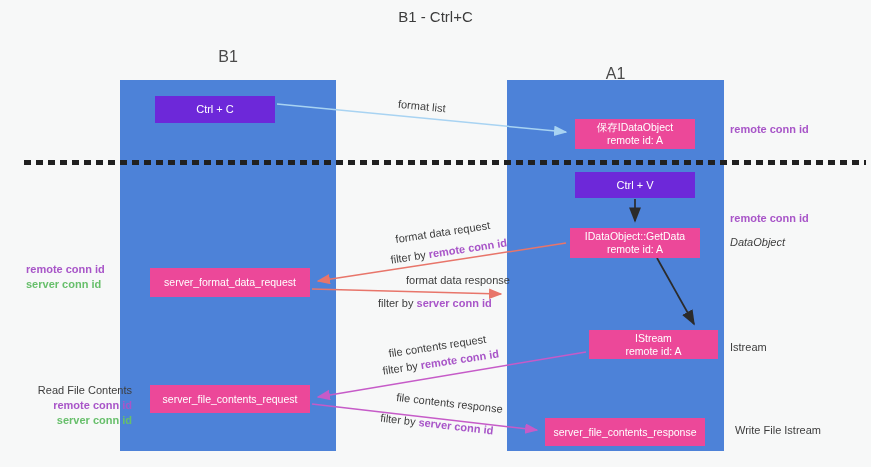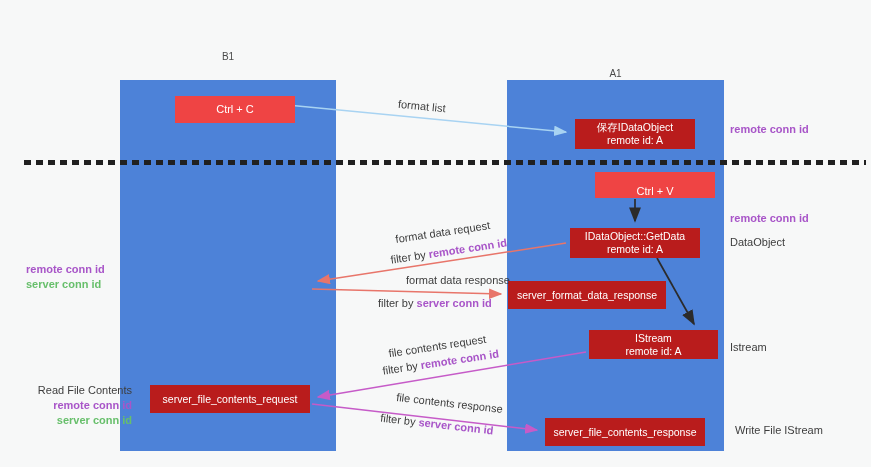--- a/index.html
+++ b/index.html
@@ -2,51 +2,52 @@
 <html><head>
 <meta charset="utf-8">
 <style>
   html,body{margin:0;padding:0;}
   body{font-family:"Liberation Sans", sans-serif; background:#f7f8f8;}
   .canvas{position:relative;width:871px;height:467px;background:#f7f8f8;overflow:hidden;}
 
   .title{position:absolute;left:0;top:7px;width:871px;text-align:center;
          font-size:15px;line-height:19px;color:#3c3c3c;}
 
-  .lane-header{position:absolute;top:50px;text-align:center;font-size:10px;line-height:14px;color:#4a4a4a;}
+  .lane-header{position:absolute;top:50px;text-align:center;font-size:16px;line-height:14px;color:#4a4a4a;}
   .lane{position:absolute;top:80px;height:371px;background:#4d82d8;}
   .lane-left{left:120px;width:216px;}
   .lane-right{left:507px;width:217px;}
 
   .overlay{position:absolute;left:0;top:0;z-index:3;pointer-events:none;}
 
   .divider{position:absolute;left:24px;top:160px;width:842px;height:4.5px;z-index:4;
            background:repeating-linear-gradient(90deg,#202020 0 7px,transparent 7px 12px);}
 
   .node{position:absolute;z-index:5;display:flex;flex-direction:column;align-items:center;
         justify-content:center;color:#fff;text-align:center;font-size:11px;line-height:13px;}
-  .node.orange{background:#b91c1c;}
-  .node.green{background:#ef4444;margin-left:20px;}
+  .node.orange{background:#ec4899;}
+  .node.green{background:#6d28d9;}
   .node .sm{font-size:10.5px;}
 
   .slabel{position:absolute;z-index:6;font-size:11px;line-height:15px;color:#3d3d3d;white-space:nowrap;}
   .purple{color:#a855c8;font-weight:bold;}
   .greent{color:#67bf6b;font-weight:bold;}
 
   .ann{position:absolute;z-index:6;font-size:11px;color:#3d3d3d;white-space:nowrap;}
   .rot-up{transform:rotate(-8.5deg);}
   .rot-dn{transform:rotate(6.5deg);}
   .rot-fl{transform:rotate(5.5deg);}
 </style>
 </head>
 <body>
 
 <div class="canvas">
 
   <div class="title">
+    <div>B1 - Ctrl+C</div>
   </div>
 
   <div class="lane-header" style="left:120px;width:216px;">
     <div>B1</div>
   </div>
   <div class="lane-header" style="left:507px;width:217px;margin-top:17px;">
     <div>A1</div>
     <div>format</div>
   </div>
 
@@ -81,52 +82,52 @@
 
   <div class="node green" style="left:155px;top:96px;width:120px;height:27px;">
     <div>Ctrl + C</div>
   </div>
 
   <div class="node orange" style="left:575px;top:119px;width:120px;height:30px;">
     <div class="sm">保存IDataObject</div>
     <div class="sm">remote id: A</div>
   </div>
 
-  <div class="node green" style="left:575px;top:172px;width:120px;height:26px;justify-content:flex-end;">
+  <div class="node green" style="left:575px;top:172px;width:120px;height:26px;">
     <div>Ctrl + V</div>
   </div>
 
   <div class="node orange" style="left:570px;top:228px;width:130px;height:30px;">
     <div class="sm">IDataObject::GetData</div>
     <div class="sm">remote id: A</div>
   </div>
 
+  <div class="node orange" style="left:150px;top:268px;width:160px;height:29px;">
+    <div class="sm">server_format_data_request</div>
+  </div>
 
-  <div class="node orange" style="left:508px;top:281px;width:158px;height:28px;">
-    <div class="sm">server_format_data_response</div>
-  </div>
 
   <div class="node orange" style="left:589px;top:330px;width:129px;height:29px;">
     <div class="sm">IStream</div>
     <div class="sm">remote id: A</div>
   </div>
 
   <div class="node orange" style="left:545px;top:418px;width:160px;height:28px;">
     <div class="sm">server_file_contents_response</div>
   </div>
 
   <div class="node orange" style="left:150px;top:385px;width:160px;height:28px;">
     <div class="sm">server_file_contents_request</div>
   </div>
 
   <div class="slabel purple" style="left:730px;top:122px;">remote conn id</div>
   <div class="slabel purple" style="left:730px;top:211px;">remote conn id</div>
-  <div class="slabel" style="left:730px;top:235px;">DataObject</div>
+  <div class="slabel" style="left:730px;top:235px;font-style:italic;">DataObject</div>
   <div class="slabel" style="left:730px;top:340px;">Istream</div>
-  <div class="slabel" style="left:735px;top:423px;">Write File IStream</div>
+  <div class="slabel" style="left:735px;top:423px;">Write File Istream</div>
 
   <div class="slabel" style="left:26px;top:262px;">
     <div class="purple">remote conn id</div>
     <div class="greent">server conn id</div>
   </div>
   <div class="slabel" style="left:12px;top:383px;width:120px;text-align:right;">
     <div>Read File Contents</div>
     <div class="purple">remote conn id</div>
     <div class="greent">server conn id</div>
   </div>

